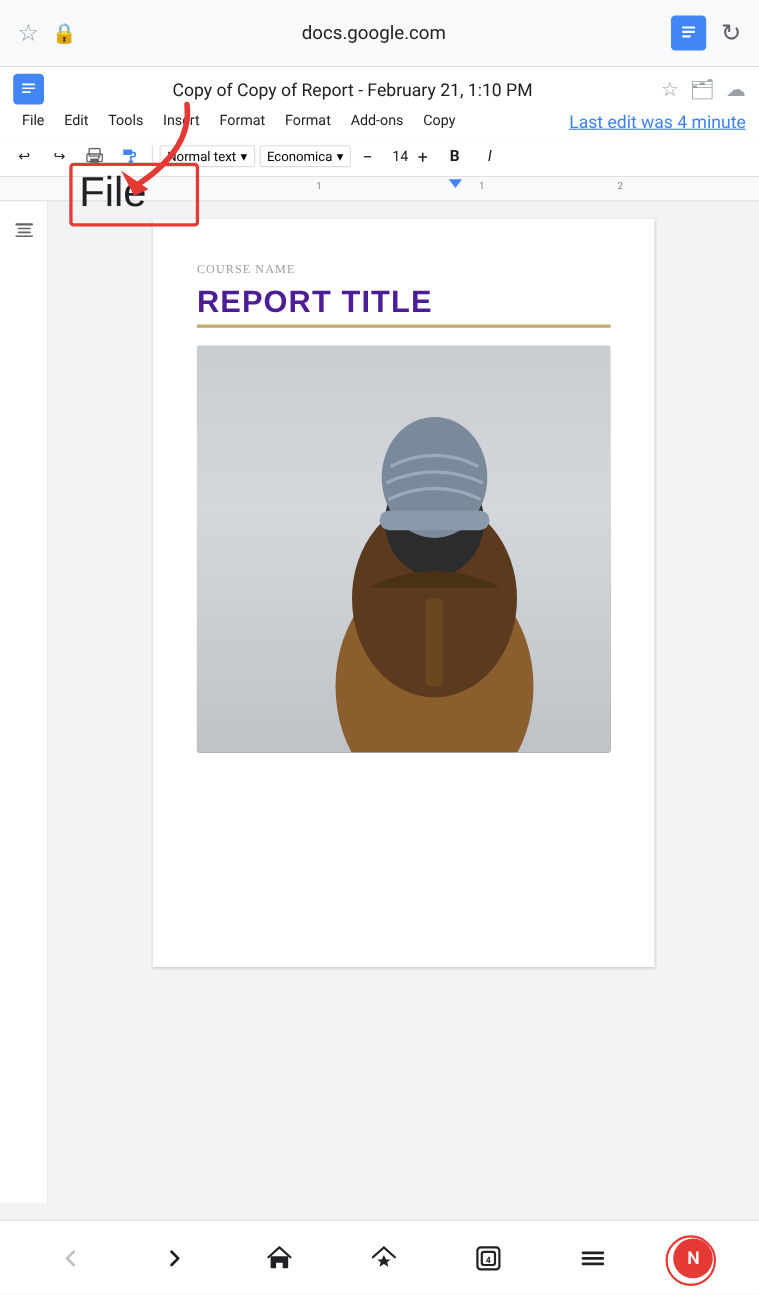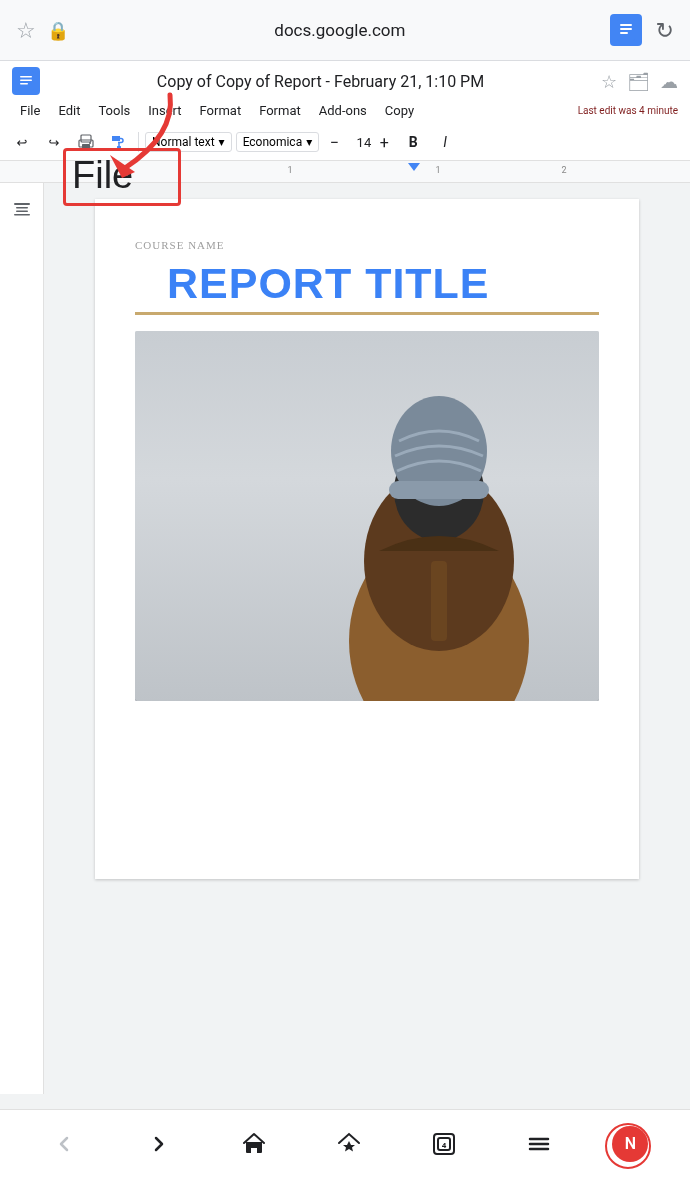--- a/index.html
+++ b/index.html
@@ -95,23 +95,24 @@
 
     .menu-item {
       font-size: 13px;
       color: #202124;
       padding: 4px 8px;
       border-radius: 4px;
       cursor: pointer;
     }
 
     .last-edit {
-      font-size: 10px;
-      color: #7f1d1d;
+      font-size: 16px;
+      color: #3b82f6;
       margin-left: auto;
+      text-decoration: underline;
     }
 
     
     .format-toolbar {
       background: white;
       display: flex;
       align-items: center;
       gap: 4px;
       padding: 4px 8px;
       border-bottom: 1px solid #e0e0e0;
@@ -255,21 +256,21 @@
       background: #f1f3f4;
       overflow: hidden;
       display: flex;
       flex-direction: column;
       align-items: center;
       padding: 16px 0;
     }
 
     .page {
       background: white;
-      width: 544px;
+      width: 456px;
       min-height: 680px;
       box-shadow: 0 1px 3px rgba(0,0,0,0.2);
       padding: 40px 40px 40px 40px;
       position: relative;
     }
 
     
     .file-highlight-box {
       position: absolute;
       top: 148px;
@@ -298,27 +299,26 @@
     .course-name {
       font-size: 11px;
       color: #9e9e9e;
       letter-spacing: 1px;
       text-transform: uppercase;
       margin-bottom: 8px;
       font-family: Georgia, serif;
     }
 
     .report-title {
-      font-size: 43px;
+      font-size: 28px;
       font-weight: 700;
-      color: #3b82f6;
+      color: #4c1d95;
       letter-spacing: 1px;
       margin-bottom: 4px;
       font-family: Arial, sans-serif;
-      margin-left: 32px;
     }
 
     .lorem-text {
       font-size: 20px;
       font-weight: 400;
       color: #212121;
       letter-spacing: 1px;
       margin-bottom: 12px;
       font-family: Arial, sans-serif;
     }

